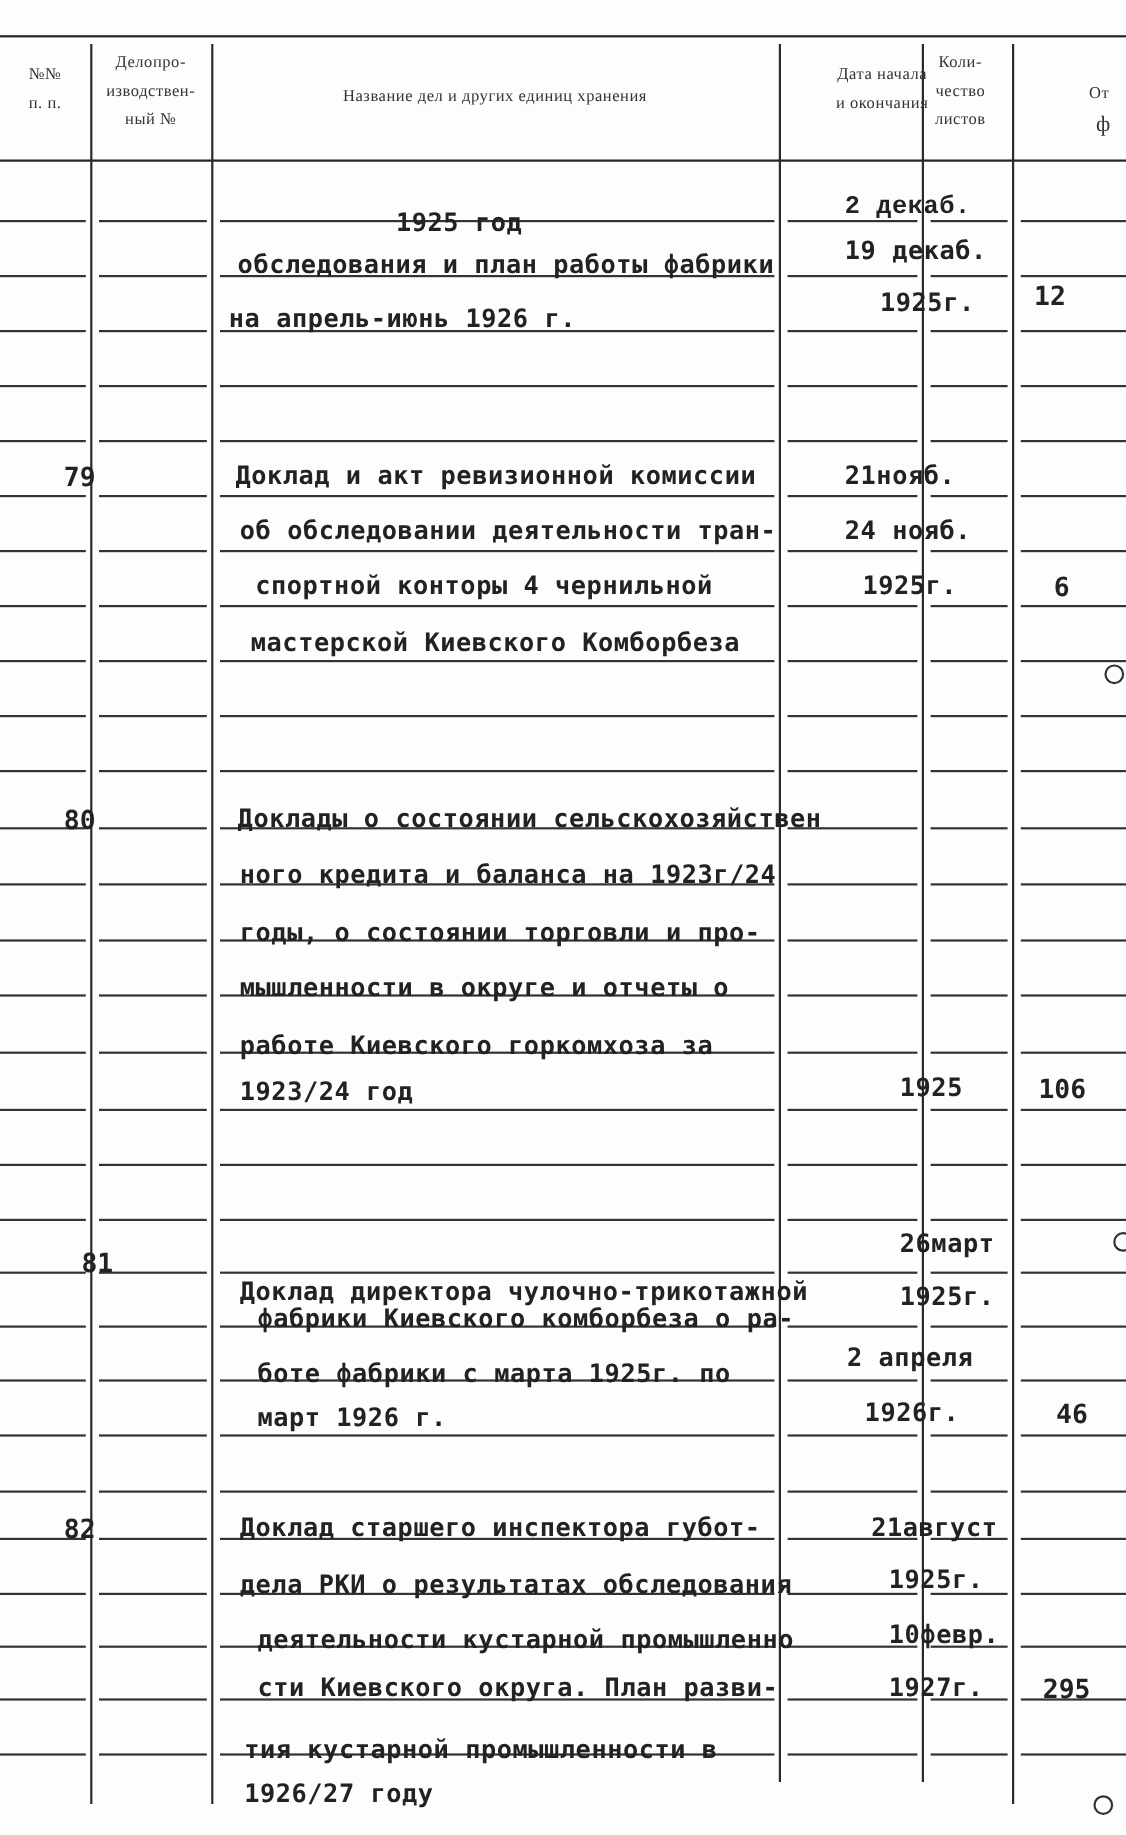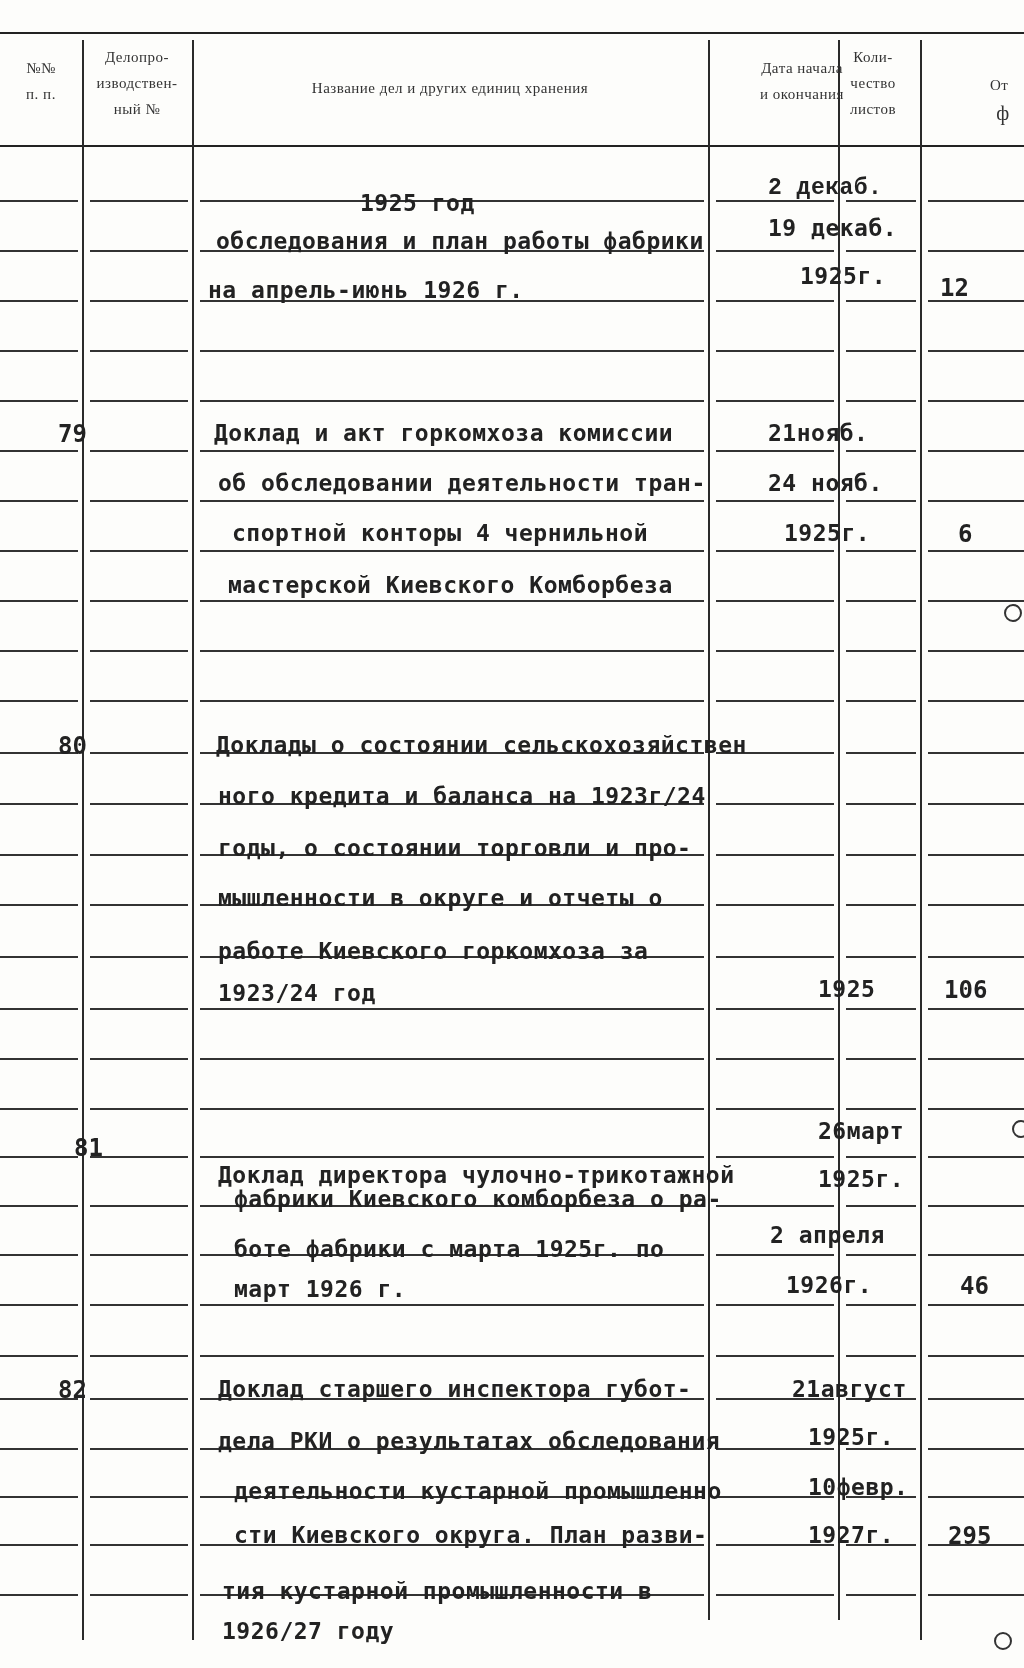--- a/index.html
+++ b/index.html
@@ -232,26 +232,26 @@
       <div class="rule" style="left: 928px; width: 96px; top: 1594px;"></div>
     </div>
 
   <div>
     <div class="tt" style="left:360px; top:190px;">1925 год</div>
     <div class="tt" style="left:216px; top:228px;">обследования и план работы фабрики</div>
     <div class="tt" style="left:208px; top:277px;">на апрель-июнь 1926 г.</div>
     <div class="tt" style="left:768px; top:175px;font-family:Liberation Mono, monospace;">2 декаб.</div>
     <div class="tt" style="left:768px; top:215px;">19 декаб.</div>
     <div class="tt" style="left:800px; top:263px;">1925г.</div>
-    <div class="num" style="left:940px; top:274px;">12</div>
+    <div class="num" style="left:940px; top:255px;">12</div>
   </div>
 
   <div>
     <div class="num" style="left:58px; top:420px;">79</div>
-    <div class="tt" style="left:214px; top:420px;">Доклад и акт горкомхоза комиссии</div>
+    <div class="tt" style="left:214px; top:420px;">Доклад и акт ревизионной комиссии</div>
     <div class="tt" style="left:218px; top:470px;">об обследовании деятельности тран-</div>
     <div class="tt" style="left:232px; top:520px;">спортной конторы 4 чернильной</div>
     <div class="tt" style="left:228px; top:572px;">мастерской Киевского Комборбеза</div>
     <div class="tt" style="left:768px; top:420px;">21нояб.</div>
     <div class="tt" style="left:768px; top:470px;">24 нояб.</div>
     <div class="tt" style="left:784px; top:520px;">1925г.</div>
     <div class="num" style="left:958px; top:520px;">6</div>
   </div>
 
   <div>

